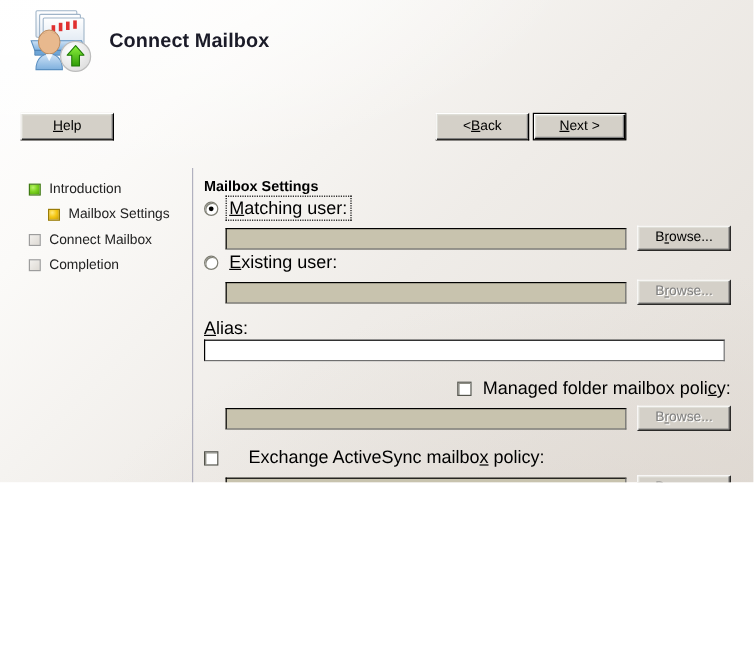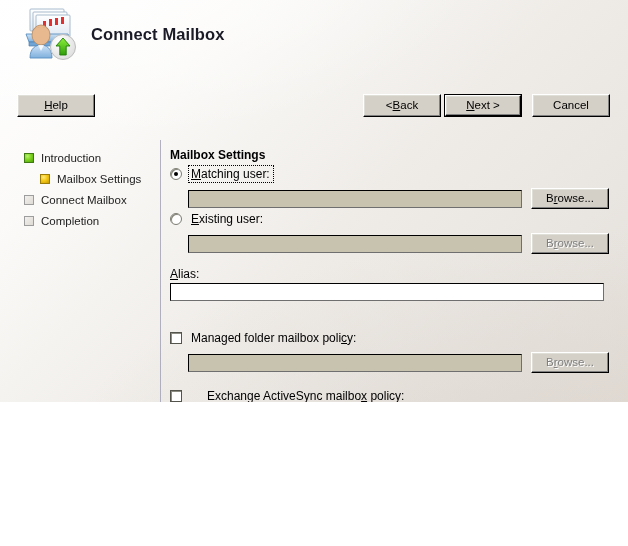--- a/index.html
+++ b/index.html
@@ -161,21 +161,21 @@
     height: 12px;
     box-sizing: border-box;
     background: #fff;
     border: 1px solid #54544c;
     box-shadow: inset 1px 1px 0 #8d8d84;
     margin-right: 9px;
     flex: 0 0 auto;
     position: relative;
   }
   .opt-label {
-    font-size: 12px;
+    font-size: 15px;
     color: #000;
     padding: 1px 3px 1px 2px;
   }
   .opt-label.focus {
     outline: 1px dotted #000;
     outline-offset: 0px;
   }
   .acc { text-decoration: underline; }
 
   .field-row {
@@ -373,21 +373,21 @@
           </div>
       </div>
 
       <div class="opt-row nopad" style="margin-top:12px;height:15px;">
         <span class="opt-label" style="padding-left:0;"><span class="acc">A</span><span>lias:</span></span>
       </div>
       <div class="field-row nopad" style="margin-top:2px;">
         <div class="textbox w-alias enabled"></div>
       </div>
 
-      <div class="opt-row nopad" style="margin-top:28px;">
+      <div class="opt-row nopad" style="margin-top:14px;justify-content:flex-end;">
         <span class="checkbox"></span>
         <span class="opt-label" style="padding-left:0;"><span>Managed folder mailbox poli</span><span class="acc">c</span><span>y:</span></span>
       </div>
       <div class="field-row">
         <div class="textbox w-main"></div>
         <div class="btn browse disabled">
             <span>B</span>
             <span class="acc">r</span>
             <span>owse...</span>
           </div>
@@ -417,18 +417,15 @@
         <span>&lt; </span>
         <span class="acc">B</span>
         <span>ack</span>
       </div>
     <div class="btn footer-btn default-btn" style="left:444px;">
         <span class="inner">
           <span class="acc">N</span>
           <span>ext &gt;</span>
         </span>
       </div>
-    <div class="btn footer-btn" style="left:532px;">
-        <span>Cancel</span>
-      </div>
   </div>
 
 </div>
 
 </body></html>

